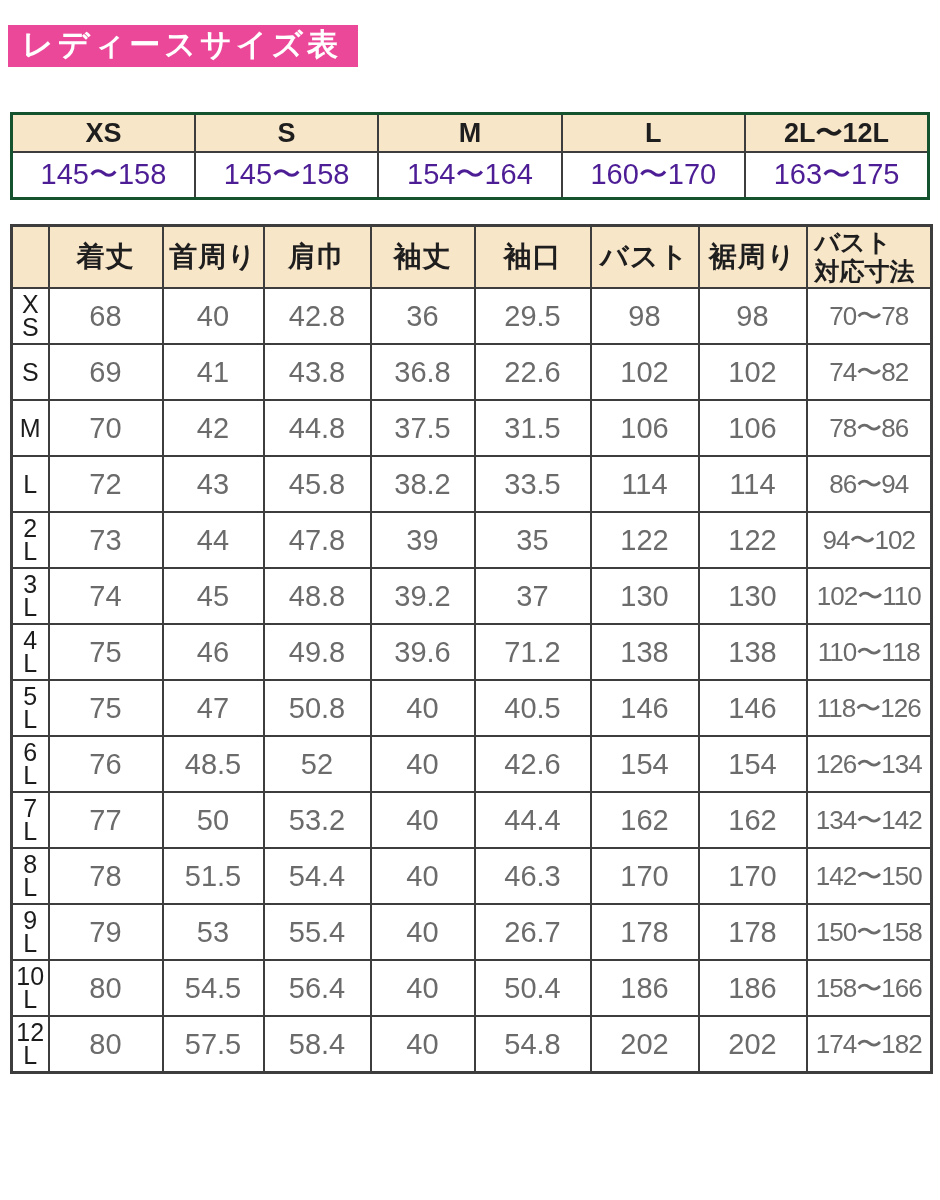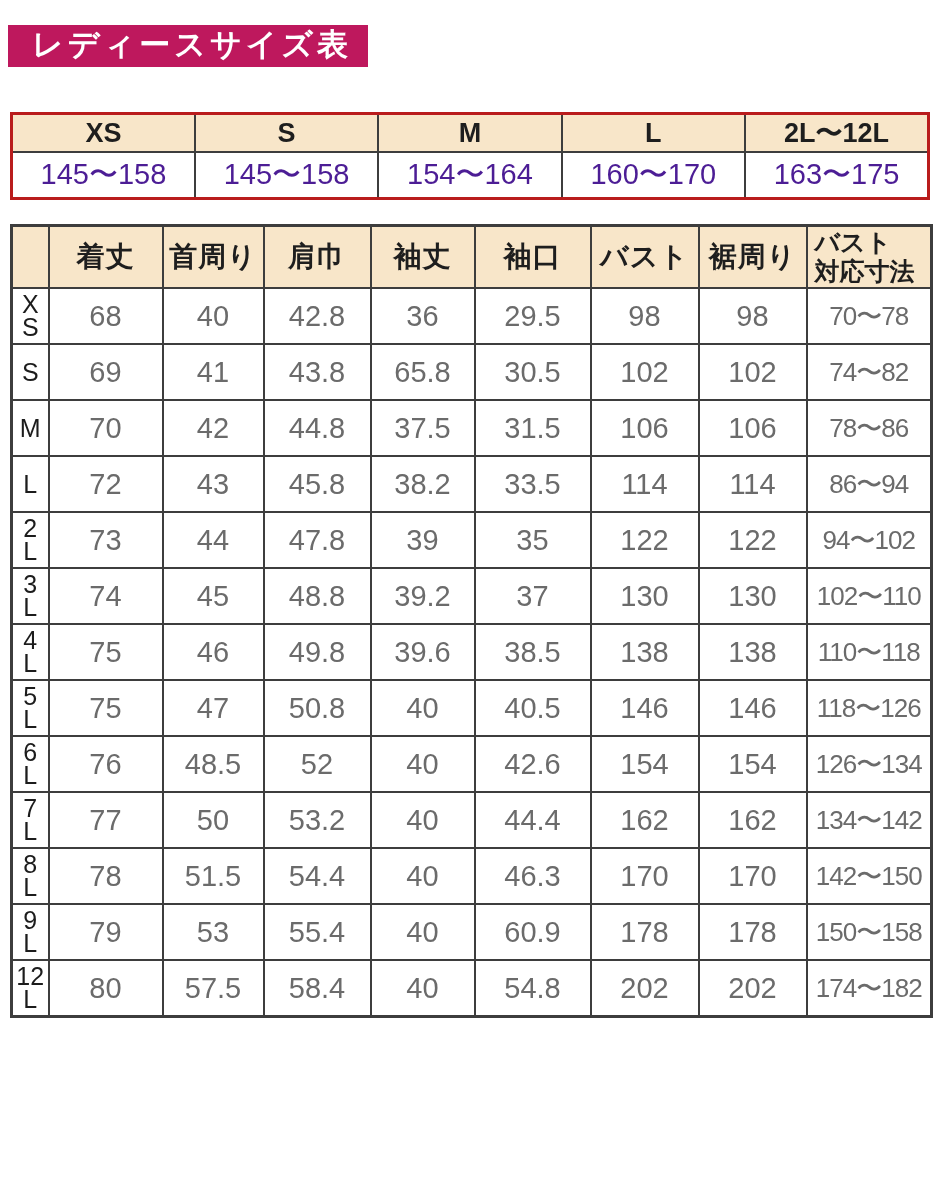--- a/index.html
+++ b/index.html
@@ -16,47 +16,47 @@
   }
   .page {
     position: relative;
     width: 940px;
     height: 1200px;
   }
   .title-bar {
     position: absolute;
     left: 8px;
     top: 25px;
-    background: #be185d;
+    background: #ec4899;
     color: #ffffff;
     font-size: 31px;
     font-weight: bold;
     letter-spacing: 4px;
-    padding: 3px 16px 5px 24px;
+    padding: 3px 16px 5px 14px;
     line-height: 1.1;
   }
   .subtitle {
     position: absolute;
     left: 10px;
     top: 78px;
     color: #1c1c1c;
     font-size: 26px;
     font-weight: bold;
     letter-spacing: 1px;
   }
   table {
     border-collapse: collapse;
     table-layout: fixed;
   }
   .height-table {
     position: absolute;
     left: 10px;
     top: 112px;
     width: 920px;
-    border: 3px solid #b91c1c;
+    border: 3px solid #14532d;
   }
   .height-table th, .height-table td {
     border: 2px solid #3d3d3d;
     text-align: center;
     padding: 0;
   }
   .height-table th {
     background: #f8e6c9;
     color: #1e1e1e;
     font-size: 27px;
@@ -193,22 +193,22 @@
           <td>29.5</td>
           <td>98</td>
           <td>98</td>
           <td class="range-cell">70〜78</td>
         </tr>
         <tr>
           <th>S</th>
           <td>69</td>
           <td>41</td>
           <td>43.8</td>
-          <td>65.8</td>
-          <td>30.5</td>
+          <td>36.8</td>
+          <td>22.6</td>
           <td>102</td>
           <td>102</td>
           <td class="range-cell">74〜82</td>
         </tr>
         <tr>
           <th>M</th>
           <td>70</td>
           <td>42</td>
           <td>44.8</td>
           <td>37.5</td>
@@ -252,21 +252,21 @@
           <td>130</td>
           <td class="range-cell">102〜110</td>
         </tr>
         <tr>
           <th>4
 L</th>
           <td>75</td>
           <td>46</td>
           <td>49.8</td>
           <td>39.6</td>
-          <td>38.5</td>
+          <td>71.2</td>
           <td>138</td>
           <td>138</td>
           <td class="range-cell">110〜118</td>
         </tr>
         <tr>
           <th>5
 L</th>
           <td>75</td>
           <td>47</td>
           <td>50.8</td>
@@ -312,24 +312,36 @@
           <td>170</td>
           <td class="range-cell">142〜150</td>
         </tr>
         <tr>
           <th>9
 L</th>
           <td>79</td>
           <td>53</td>
           <td>55.4</td>
           <td>40</td>
-          <td>60.9</td>
+          <td>26.7</td>
           <td>178</td>
           <td>178</td>
           <td class="range-cell">150〜158</td>
+        </tr>
+        <tr>
+          <th>10
+L</th>
+          <td>80</td>
+          <td>54.5</td>
+          <td>56.4</td>
+          <td>40</td>
+          <td>50.4</td>
+          <td>186</td>
+          <td>186</td>
+          <td class="range-cell">158〜166</td>
         </tr>
         <tr>
           <th>12
 L</th>
           <td>80</td>
           <td>57.5</td>
           <td>58.4</td>
           <td>40</td>
           <td>54.8</td>
           <td>202</td>

